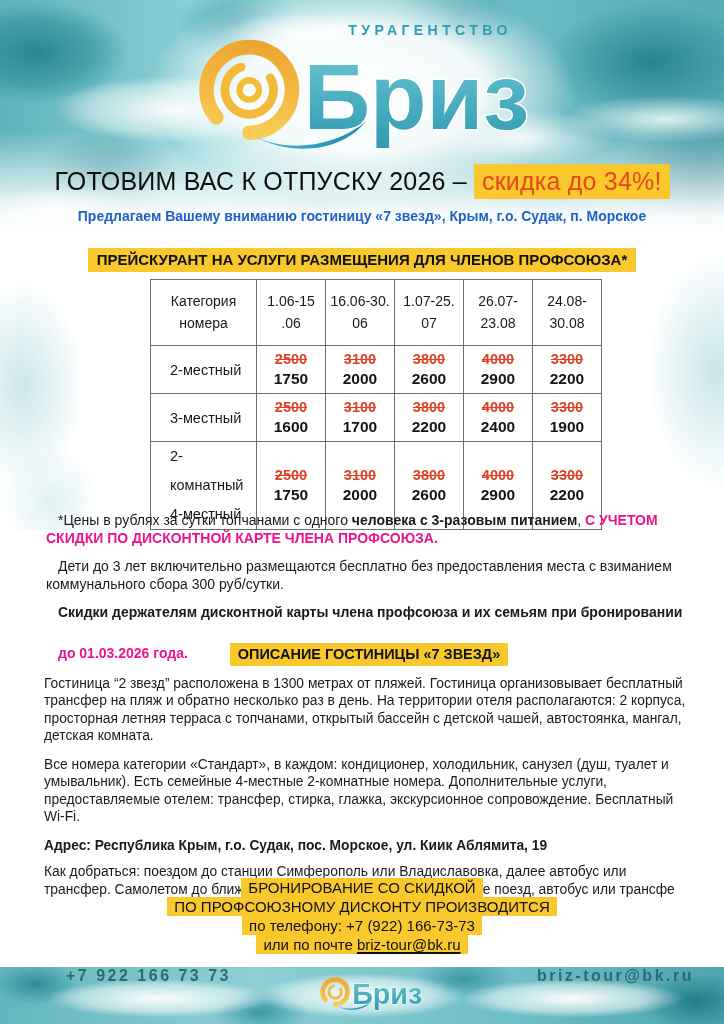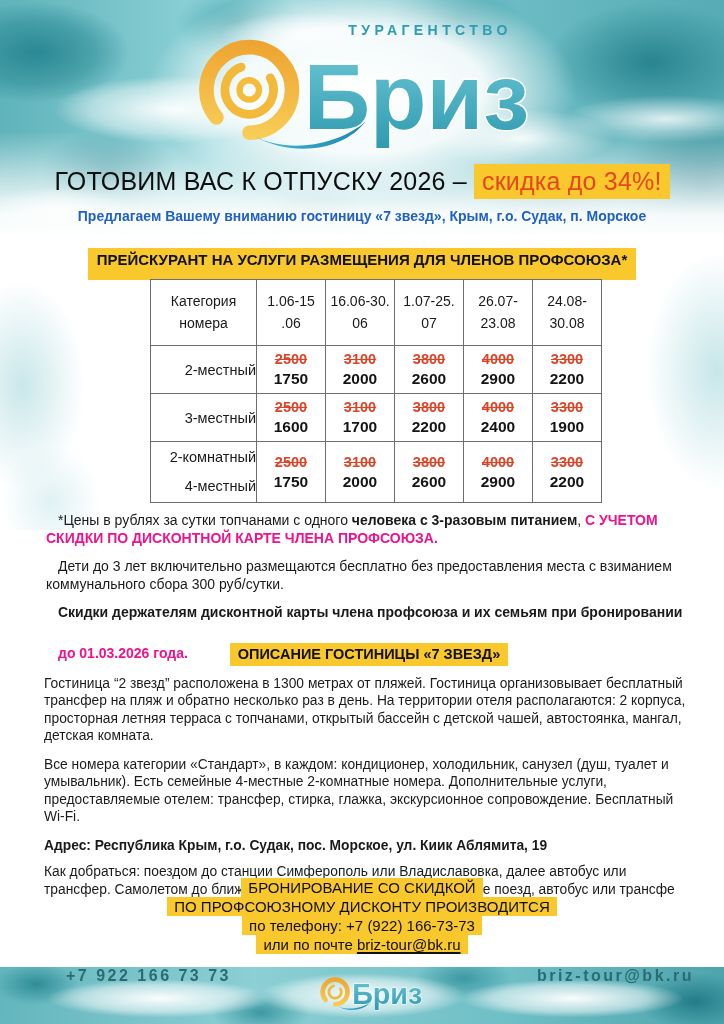--- a/index.html
+++ b/index.html
@@ -50,34 +50,34 @@
     font-size:25px; letter-spacing:.2px; color:#0e0e0e; white-space:nowrap;
   }
   .hl { background:#F8C82C; }
   .main-title .hl { color:#E5481E; padding:3px 8px 4px; }
   .subtitle {
     position:absolute; top:208px; left:0; width:100%; text-align:center; z-index:3;
     font-size:14px; font-weight:bold; color:#2161C4;
   }
   
   .pricelist-heading { position:absolute; top:251px; left:0; width:100%; text-align:center; z-index:2; }
-  .pricelist-heading .hl { font-size:15px; font-weight:bold; color:#111; padding:3px 9px 12px; }
+  .pricelist-heading .hl { font-size:15px; font-weight:bold; color:#111; padding:3px 9px 4px; }
   table.price-table {
     position:absolute; top:279px; left:150px; z-index:2;
     border-collapse:collapse; background:#fff;
   }
   .price-table td, .price-table th { border:1px solid #6e6e6e; text-align:center; vertical-align:middle; }
   .price-table th {
     font-weight:normal; font-size:14px; line-height:1.55; white-space:pre-line; height:66px;
   }
   .price-table .col-cat { width:106px;text-align:center; }
   .price-table .col-p { width:69px; }
   .price-table .row-std { height:48px; }
   .price-table .row-tall { height:61px; }
-  td.cat { text-align:right; padding-left:5px; font-size:14.5px; white-space:pre-line; }
+  td.cat { text-align:left; padding-left:19px; font-size:14.5px; white-space:pre-line; }
   td.cat.tall { line-height:2.0; }
   .price-old { display:block; font-weight:bold; font-size:14.5px; color:#DE4327; text-decoration:line-through; line-height:1.25; }
   .price-new { display:block; font-weight:bold; font-size:15.5px; color:#141414; line-height:1.25; margin-top:1px; }
   
   .notes-block { position:absolute; top:511px; left:46px; width:644px; font-size:14px; line-height:18px; z-index:2; }
   .note { margin-bottom:10px; }
   .note-indent { display:inline-block; width:12px; }
   .b { font-weight:bold; }
   .magenta { font-weight:bold; color:#EC138C; }
   .note3-line2 { margin-top:23px; }

